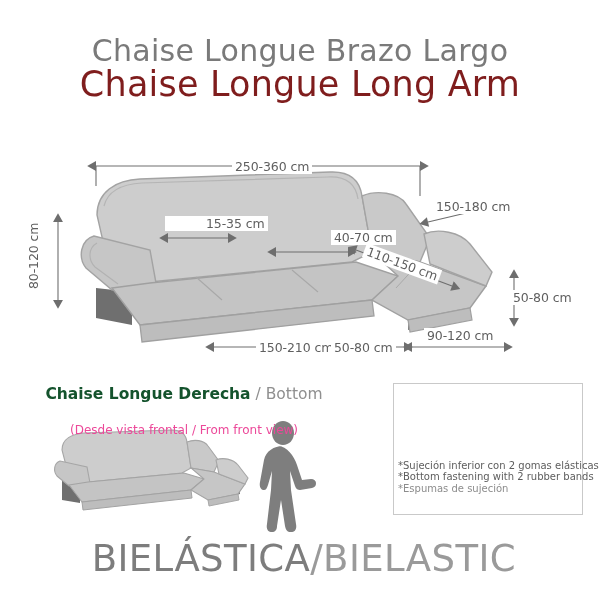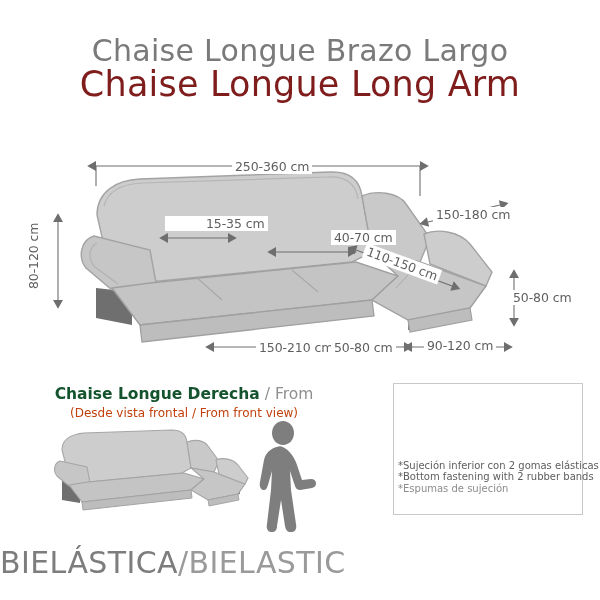--- a/index.html
+++ b/index.html
@@ -38,22 +38,22 @@
     color: #7f1d1d;
     letter-spacing: 0.2px;
     line-height: 32px;
     font-weight: normal;
   }
   .footer-title {
     position: absolute;
     bottom: 20px;
     left: 0;
     width: 516px;
-    text-align: left;
-    font-size: 30px;
+    text-align: right;
+    font-size: 37px;
     color: #7d7d7d;
     letter-spacing: 0.4px;
   }
   .footer-title .b2 { color: #9a9a9a; }
 
   svg.diagram {
     position: absolute;
     top: 0;
     left: 0;
     width: 600px;
@@ -79,22 +79,22 @@
     text-align: center;
   }
   .sub-title {
     font-size: 15.5px;
     color: #6d6d6d;
   }
   .sub-title .strong { font-weight: bold; color: #14532d; }
   .sub-title .light { color: #8f8f8f; }
   .sub-sub {
     font-size: 12px;
-    color: #c2410c;
-    margin-top: 3px;
+    color: #ec4899;
+    margin-top: 20px;
   }
   .notes-box {
     position: absolute;
     left: 393px;
     top: 383px;
     width: 188px;
     height: 130px;
     border: 1px solid #c9c9c9;
     background: #ffffff;
   }
@@ -210,35 +210,35 @@
       <path d="M424,410 L444,400 L576,400 L556,410 Z" fill="#d6d6d6" stroke="#a4a4a4" stroke-width="1.1"></path>
       <path d="M556,410 L576,400 L576,436 L556,446 Z" fill="#bcbcbc" stroke="#a4a4a4" stroke-width="1.1"></path>
       <ellipse cx="452" cy="406" rx="4" ry="2.3" fill="none" stroke="#7d7d7d" stroke-width="1.2"></ellipse>
       <ellipse cx="540" cy="406" rx="4" ry="2.3" fill="none" stroke="#7d7d7d" stroke-width="1.2"></ellipse>
       <path d="M452,408 C468,420 474,430 470,442" fill="none" stroke="#7d7d7d" stroke-width="1.2"></path>
       <path d="M540,408 C538,422 534,432 524,440" fill="none" stroke="#7d7d7d" stroke-width="1.2"></path>
     </g>
   </svg>
 
   <div class="dim-label" style="left:232px; top:159px;">250-360 cm</div>
-  <div class="dim-label" style="left:433px; top:199px;margin-top:8px;">150-180 cm</div>
+  <div class="dim-label" style="left:433px; top:199px;">150-180 cm</div>
   <div class="dim-label" style="left:165px; top:216px;padding-left:41px;">15-35 cm</div>
   <div class="dim-label" style="left:283px; top:230px;margin-left:48px;">40-70 cm</div>
   <div class="dim-label rot" style="left:26px; top:292px; transform: rotate(-90deg);">80-120 cm</div>
   <div class="dim-label rot" style="left:367px; top:243px; transform: rotate(20deg);">110-150 cm</div>
   <div class="dim-label" style="left:510px; top:290px;">50-80 cm</div>
   <div class="dim-label" style="left:240px; top:340px;margin-left:16px;">150-210 cm</div>
   <div class="dim-label" style="left:331px; top:340px;">50-80 cm</div>
-  <div class="dim-label" style="left:424px; top:338px;">90-120 cm</div>
+  <div class="dim-label" style="left:424px; top:328px;">90-120 cm</div>
 
   <div class="sub-block">
     <div class="sub-title">
       <span class="strong">Chaise Longue Derecha</span>
       <span class="light">/</span>
-      <span class="light">From</span>
+      <span class="light">Bottom</span>
     </div>
     <div class="sub-sub">
       <span>(Desde vista frontal</span>
       <span>/ From front view)</span>
     </div>
   </div>
 
   <div class="notes-box"></div>
   <div class="notes-list">
     <div>*Sujeción inferior con 2 gomas elásticas</div>

